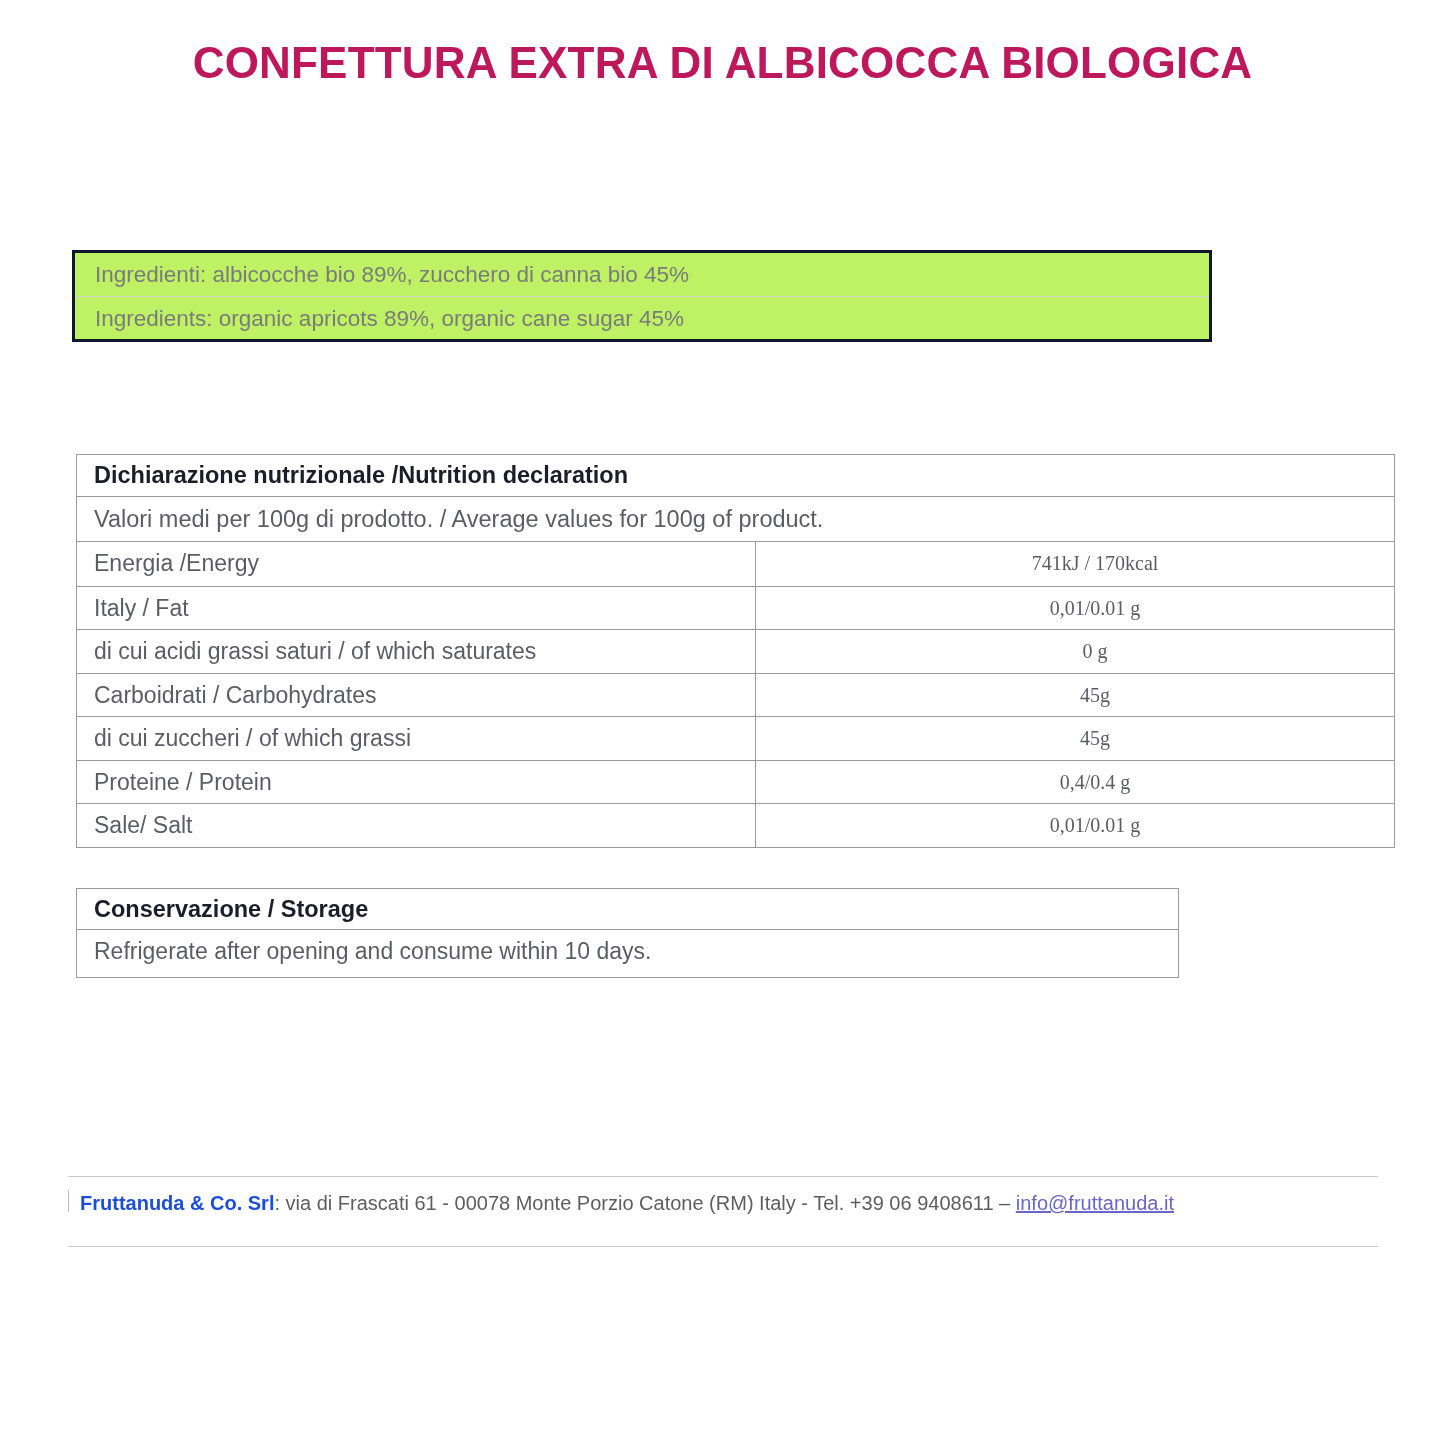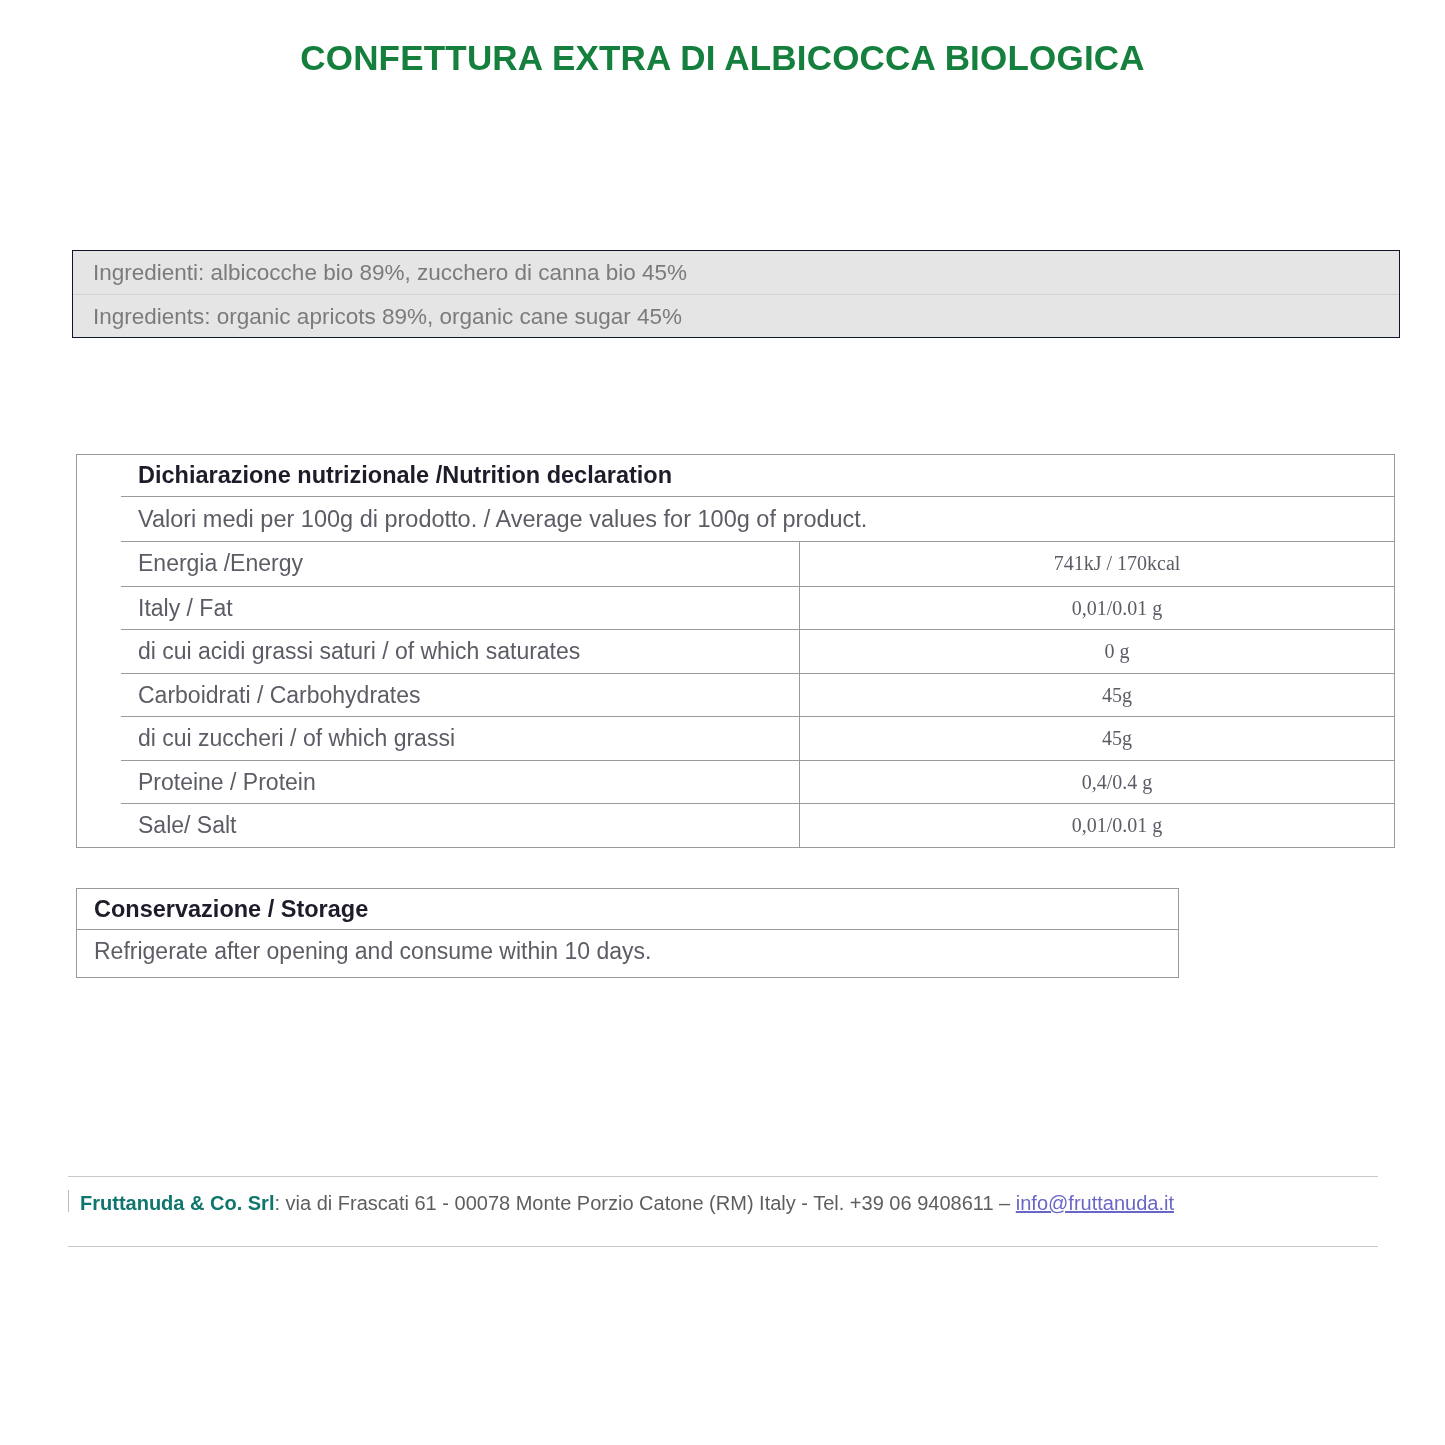--- a/index.html
+++ b/index.html
@@ -18,36 +18,36 @@
   }
 
   
   .page-title {
     position: absolute;
     top: 38px;
     left: 0;
     width: 1445px;
     text-align: center;
     font-family: "Liberation Sans", sans-serif;
-    font-size: 35px;
+    font-size: 44px;
     font-weight: 600;
     letter-spacing: 0.2px;
-    color: #15803d;
+    color: #be185d;
     white-space: nowrap;
   }
 
   
   .ingredients-box {
     position: absolute;
     left: 72px;
     top: 250px;
-    width: 1328px;
-    box-sizing: border-box;
-    border: 1px solid #0f172a;
-    background: #e5e5e5;
+    width: 1140px;
+    box-sizing: border-box;
+    border: 3px solid #0f172a;
+    background: #bef264;
   }
   .ingredients-row {
     box-sizing: border-box;
     height: 43px;
     line-height: 43px;
     padding: 0 0 0 20px;
     font-family: "Liberation Sans", sans-serif;
     font-size: 22.5px;
     color: #7b7b7b;
     white-space: nowrap;
@@ -60,21 +60,20 @@
   
   .nutrition-table {
     position: absolute;
     left: 76px;
     top: 454px;
     width: 1319px;
     box-sizing: border-box;
     border: 1px solid #9a9a9a;
     border-collapse: separate;
     background: #ffffff;
-    padding-left: 44px;
   }
   .nt-head {
     box-sizing: border-box;
     height: 41px;
     line-height: 41px;
     padding-left: 17px;
     font-size: 23.5px;
     font-weight: 700;
     color: #1c1c2a;
     white-space: nowrap;
@@ -179,21 +178,21 @@
     left: 80px;
     top: 1188px;
     width: 1300px;
     font-size: 20px;
     line-height: 30px;
     color: #5e5e5e;
     white-space: nowrap;
   }
   .footer-company {
     font-weight: 700;
-    color: #0f766e;
+    color: #1d4ed8;
   }
   .footer-email {
     color: #6a66c8;
     text-decoration: underline;
   }
   .footer-rule-bottom {
     position: absolute;
     left: 68px;
     top: 1246px;
     width: 1310px;

